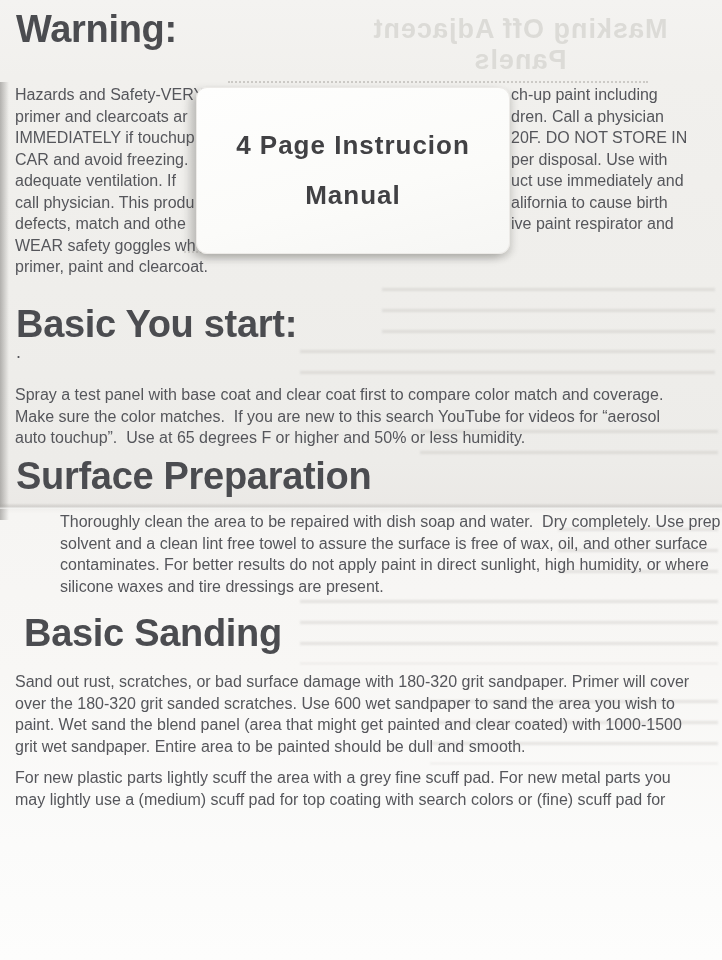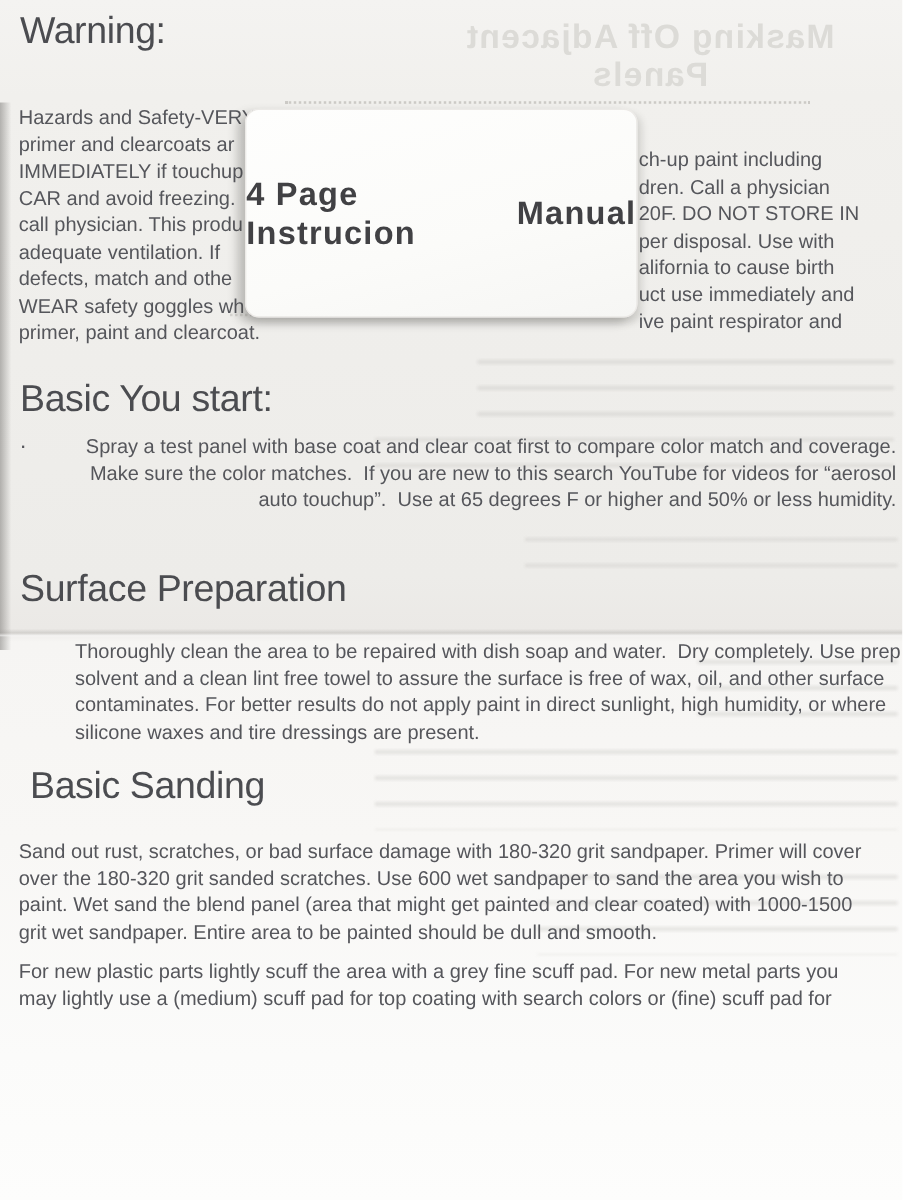--- a/index.html
+++ b/index.html
@@ -25,41 +25,41 @@
   .g5{left:430px;top:700px;width:288px;height:64px;}
   .g6{left:558px;top:528px;width:160px;height:60px;}
   
   .perforation{position:absolute;top:81px;left:228px;width:420px;border-top:2px dotted #c6c4c0;opacity:.85;z-index:1;}
   .perforation2{position:absolute;top:251px;left:184px;width:86px;border-top:2px dotted #cccac6;opacity:.7;z-index:1;}
   .left-edge{position:absolute;left:0;top:82px;width:9px;height:438px;z-index:1;
     background:linear-gradient(90deg,rgba(92,90,87,.42),rgba(92,90,87,0));}
   .crease{position:absolute;left:0;top:503px;width:722px;height:6px;z-index:1;
     background:linear-gradient(180deg,rgba(150,147,142,0),rgba(150,147,142,.32) 55%,rgba(255,255,255,.65));}
   
-  .h{position:absolute;margin:0;z-index:2;font-size:30px;font-weight:400;color:#4b4c50;letter-spacing:-.3px;}
+  .h{position:absolute;margin:0;z-index:2;font-size:38px;font-weight:700;color:#4b4c50;letter-spacing:-.3px;}
   .h-warning{left:16px;top:8px;}
   .h-before{left:16px;top:303px;}
   .h-surface{left:16px;top:455px;}
   .h-sanding{left:24px;top:612px;}
   .para{position:absolute;left:15px;width:702px;z-index:2;font-size:16px;line-height:21.5px;}
   .p-warning{top:84px;}
-  .p-before{top:347px;text-align:right;}
+  .p-before{top:384px;}
   .p-surface{top:511px;margin-left:45px;}
   .p-sanding{top:671px;}
   .p-scuff{top:767px;}
   .ln{position:relative;height:21.5px;white-space:pre;}
-  .rfrag{position:absolute;left:496px;top:0;margin-top:34px;}
+  .rfrag{position:absolute;left:496px;top:0;}
   .stray{position:absolute;left:16px;top:342px;z-index:2;font-size:18px;color:#55565b;}
   
   .sticker{
     position:absolute;left:196px;top:87px;width:312px;height:165px;z-index:3;
     background:linear-gradient(165deg,#fefefd 0%,#fbfbf9 60%,#f6f6f4 100%);
     border-radius:11px;border:1px solid #eceae7;
     box-shadow:-6px 4px 8px rgba(70,68,64,.28),3px 4px 6px rgba(70,68,64,.16);
-    display:flex;flex-direction:row;align-items:center;justify-content:center;gap:19px;
+    display:flex;flex-direction:column;align-items:center;justify-content:center;gap:19px;
   }
   .sticker-line{font-size:26px;font-weight:700;letter-spacing:1px;color:#414144;}
 </style>
 </head>
 <body>
 
 <div class="photo">
 
   <div class="ghost-heading">Masking Off Adjacent Panels</div>
   <div class="ghost g1"></div>
@@ -73,22 +73,22 @@
   <div class="perforation2"></div>
   <div class="left-edge"></div>
   <div class="crease"></div>
 
   <h1 class="h h-warning">Warning:</h1>
   <div class="para p-warning">
     <div class="ln"><span>Hazards and Safety-VERY</span><span class="rfrag">ch-up paint including</span></div>
     <div class="ln"><span>primer and clearcoats ar</span><span class="rfrag">dren. Call a physician</span></div>
     <div class="ln"><span>IMMEDIATELY if touchup</span><span class="rfrag">20F. DO NOT STORE IN</span></div>
     <div class="ln"><span>CAR and avoid freezing.</span><span class="rfrag">per disposal. Use with</span></div>
+    <div class="ln"><span>adequate ventilation. If</span><span class="rfrag">uct use immediately and</span></div>
     <div class="ln"><span>call physician. This produ</span><span class="rfrag">alifornia to cause birth</span></div>
-    <div class="ln"><span>adequate ventilation. If</span><span class="rfrag">uct use immediately and</span></div>
     <div class="ln"><span>defects, match and othe</span><span class="rfrag">ive paint respirator and</span></div>
     <div class="ln"><span>WEAR safety goggles wh</span></div>
     <div class="ln"><span>primer, paint and clearcoat.</span></div>
   </div>
 
   <div class="sticker">
     <div class="sticker-line">4 Page Instrucion</div>
     <div class="sticker-line">Manual</div>
   </div>
 

